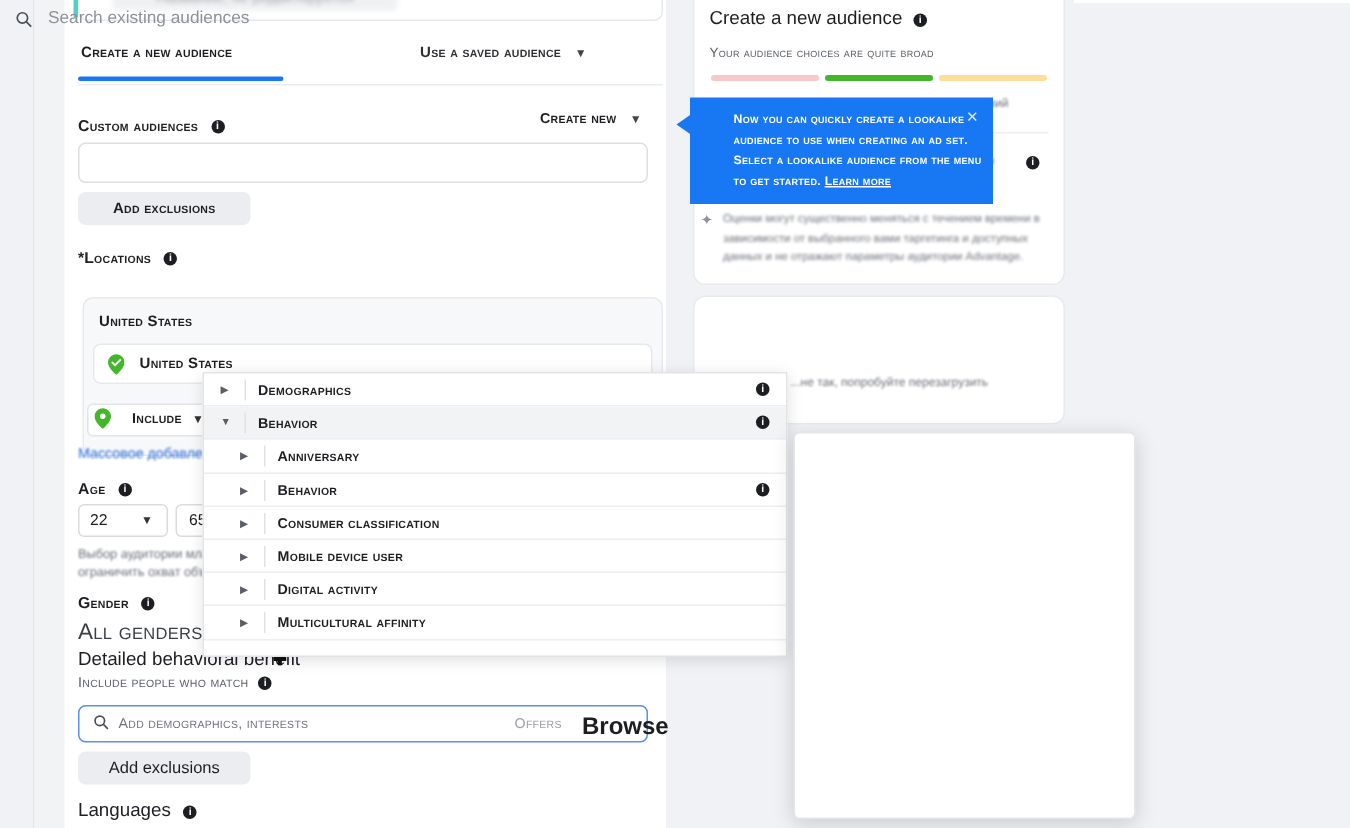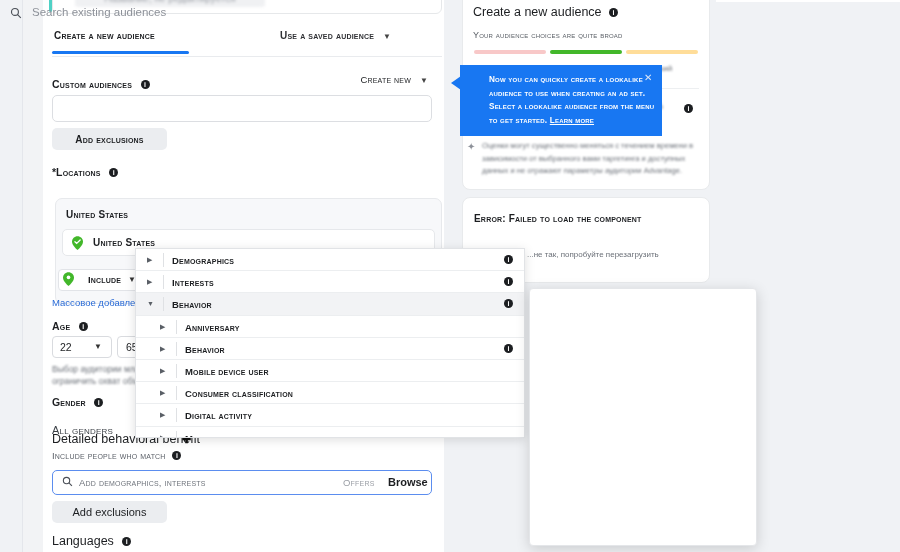--- a/index.html
+++ b/index.html
@@ -93,21 +93,21 @@
     background: #e9ebee;
   }
   .caret { display:inline-block; margin-left:6px; font-size:8px; color:#444; }
 
   
   .ca-row {
     position: absolute; left: 52px; top: 74px; width: 390px; height: 14px;
   }
   .ca-create {
     position: absolute; right: 14px; top: 0; font-size: 9.5px;
-    color: #1c1e21; font-weight: 400; cursor: pointer;
+    color: #1c1e21; font-weight: 700; cursor: pointer;
   }
   .search-box {
     position: absolute; left: 52px; top: 95px; width: 380px; height: 27px;
     border: 1px solid #dcdee2; border-radius: 5px; background: #fff;
   }
   .search-ico {
     position: absolute; left: 10px; top: 7px; width: 12px; height: 12px;
   }
   .search-ph {
     position: absolute; left: 32px; top: 6px; font-size: 11.5px; color: #8d9199;
@@ -158,36 +158,36 @@
   .age-val.a { left: 60px; }
   .age-val.b { left: 126px; }
   .age-caret { position:absolute; left: 94px; top: 342px; font-size: 8px; color:#333;}
   .age-note {
     position: absolute; left: 52px; top: 363px; width: 250px;
     font-size: 8.5px; line-height: 1.45; color: #6b7078; filter: blur(.8px);
   }
 
   
   .gender-lbl { position: absolute; left: 52px; top: 392px; }
-  .gender-val { position: absolute; left: 52px; top: 424px; font-size: 11px; color:#3a3f45; }
+  .gender-val { position: absolute; left: 52px; top: 413px; font-size: 15px; color:#3a3f45; }
 
   
   .dt-title {
     position: absolute; left: 52px; top: 432px; font-size: 12.5px;
     color: #1c1e21; font-weight: 400;
   }
   .dt-plus { position:absolute; left: 182px; top: 433px; font-size: 11px; font-weight: 700; color:#111;}
   .dt-sub { position: absolute; left: 52px; top: 450px; font-size: 9.5px; color: #5d626a; }
   .dt-input {
     position: absolute; left: 52px; top: 470px; width: 380px; height: 25px;
     background: #fff; border: 1.5px solid #5b8def; border-radius: 5px;
   }
   .dt-ph { position: absolute; left: 79px; top: 477px; font-size: 9.5px; color: #6f747c; }
   .dt-offers { position: absolute; left: 343px; top: 477px; font-size: 9.5px; color: #9a9ea5; }
-  .dt-browse { position: absolute; left: 388px; top: 476px; font-size: 11px; color: #1c1e21; font-weight: 600; cursor:pointer;}
+  .dt-browse { position: absolute; left: 388px; top: 476px; font-size: 16px; color: #1c1e21; font-weight: 600; cursor:pointer;}
   .btn-excl-2 { left: 52px; top: 501px; width: 115px; height: 22px; }
   .btn-excl-2 span { font-size: 11px; }
   .lang-lbl { position: absolute; left: 52px; top: 531px; }
 
   
   .menu {
     position: absolute; left: 135px; top: 248px; width: 390px; height: 190px;
     background: #ffffff; border: 1px solid #e1e3e6;
     box-shadow: 0 2px 10px rgba(0,0,0,.13);
     overflow: hidden; z-index: 40;
@@ -431,62 +431,55 @@
   <div class="gauge g2"></div>
   <div class="gauge g3"></div>
   <div class="rp-cut-1">широкий</div>
   <div class="rp-hair"></div>
   <div class="rp-cut-2">90%</div>
   <div class="rp-cut-dot">i</div>
   <div class="rp-spark">✦</div>
   <div class="rp-ru">Оценки могут существенно меняться с течением времени в зависимости от выбранного вами таргетинга и доступных данных и не отражают параметры аудитории Advantage.</div>
 
   <div class="rp-card rp-err"></div>
-  <div class="rp-err-t caps">Error: Failed to load the component</div>
   <div class="rp-err-ru">...не так, попробуйте перезагрузить</div>
 
   <div class="menu" id="menu">
       <div class="mrow lvl1">
         <span class="arw">▶</span>
         <span class="vbar"></span>
         <span class="mtxt caps">Demographics</span>
         <span class="mdot">i</span>
       </div>
-      <div class="mrow lvl1">
-        <span class="arw">▶</span>
-        <span class="vbar"></span>
-        <span class="mtxt caps">Interests</span>
-        <span class="mdot">i</span>
-      </div>
       <div class="mrow lvl1 sel">
         <span class="arw">▼</span>
         <span class="vbar"></span>
         <span class="mtxt caps">Behavior</span>
         <span class="mdot">i</span>
       </div>
       <div class="mrow lvl2">
         <span class="arw">▶</span>
         <span class="vbar"></span>
         <span class="mtxt caps">Anniversary</span>
       </div>
       <div class="mrow lvl2">
         <span class="arw">▶</span>
         <span class="vbar"></span>
         <span class="mtxt caps">Behavior</span>
         <span class="mdot">i</span>
       </div>
       <div class="mrow lvl2">
         <span class="arw">▶</span>
         <span class="vbar"></span>
+        <span class="mtxt caps">Consumer classification</span>
+      </div>
+      <div class="mrow lvl2">
+        <span class="arw">▶</span>
+        <span class="vbar"></span>
         <span class="mtxt caps">Mobile device user</span>
-      </div>
-      <div class="mrow lvl2">
-        <span class="arw">▶</span>
-        <span class="vbar"></span>
-        <span class="mtxt caps">Consumer classification</span>
       </div>
       <div class="mrow lvl2">
         <span class="arw">▶</span>
         <span class="vbar"></span>
         <span class="mtxt caps">Digital activity</span>
       </div>
       <div class="mrow lvl2">
         <span class="arw">▶</span>
         <span class="vbar"></span>
         <span class="mtxt caps">Multicultural affinity</span>

